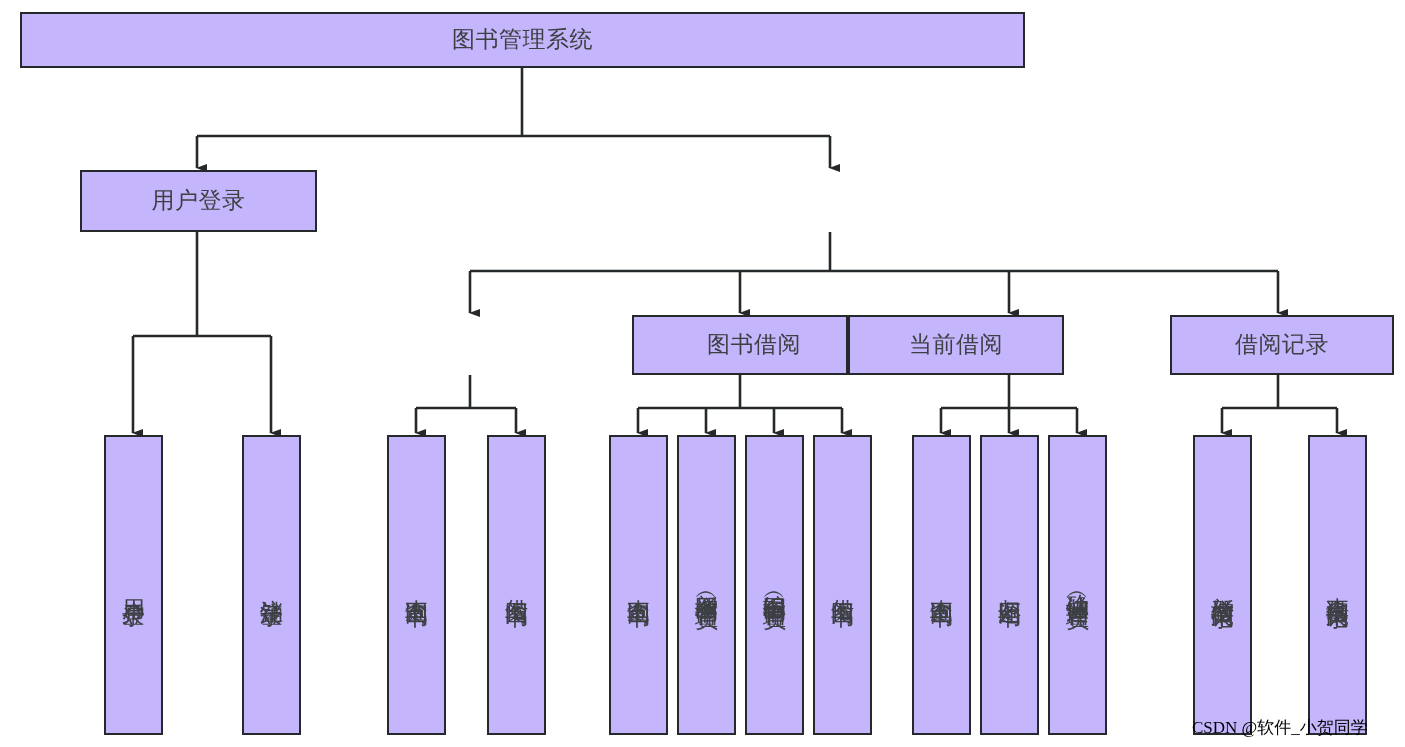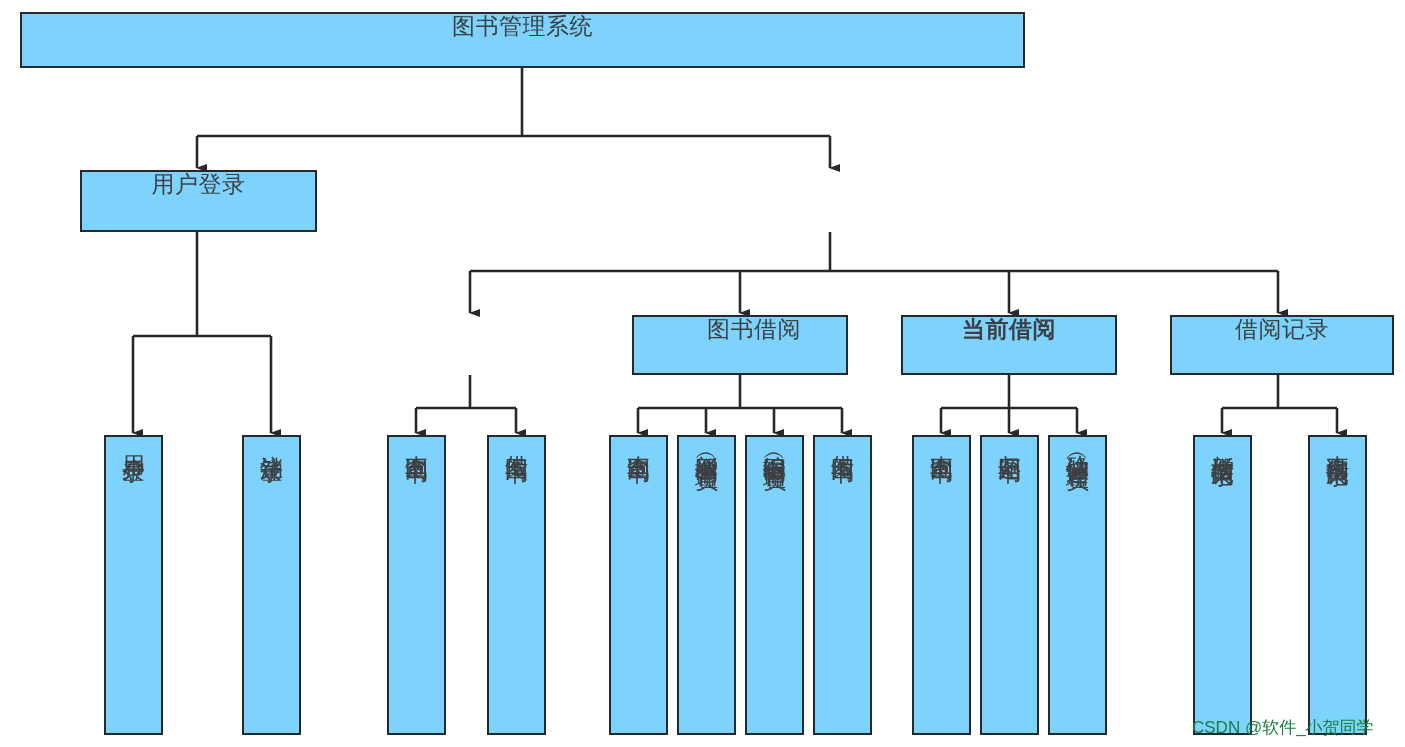--- a/index.html
+++ b/index.html
@@ -23,23 +23,23 @@
     position: absolute;
     left: 0;
     top: 0;
     width: 1405px;
     height: 747px;
   }
   .node-box {
     position: absolute;
     box-sizing: border-box;
     border: 2px solid #26292b;
-    background: #7dd3fc;
+    background: #c4b5fd;
     display: flex;
-    align-items: flex-start;
+    align-items: center;
     justify-content: center;
     overflow: hidden;
   }
   .node-label {
     color: #3d4043;
     font-family: "DejaVu Sans", "Liberation Sans", sans-serif;
     line-height: 1.12;
     text-align: center;
     white-space: nowrap;
   }
@@ -52,22 +52,22 @@
     writing-mode: vertical-rl;
     text-orientation: upright;
     letter-spacing: 2px;
     line-height: 1.0;
   }
   .watermark {
     position: absolute;
     left: 1192px;
     top: 716px;
     font-size: 17px;
-    color: #15803d;
-    font-family: Liberation Sans, sans-serif;
+    color: #000000;
+    font-family: Liberation Serif, serif;
     white-space: nowrap;
     pointer-events: none;
   }
 </style>
 </head>
 <body>
 
 <div id="diagram-root">
 
   <svg id="flow-svg" viewBox="0 0 1405 747">
@@ -125,21 +125,21 @@
     <span class="node-label">图书管理系统</span>
   </div>
 
   <div class="node-box node-horizontal" style="left:80px; top:170px; width:237px; height:62px;">
     <span class="node-label">用户登录</span>
   </div>
 
   <div class="node-box node-horizontal" style="left:632px; top:315px; width:216px; height:60px;padding-left:28px;">
     <span class="node-label">图书借阅</span>
   </div>
-  <div class="node-box node-horizontal" style="left:901px; top:315px; width:216px; height:60px;font-weight:bold;">
+  <div class="node-box node-horizontal" style="left:848px; top:315px; width:216px; height:60px;">
     <span class="node-label">当前借阅</span>
   </div>
   <div class="node-box node-horizontal" style="left:1170px; top:315px; width:224px; height:60px;">
     <span class="node-label">借阅记录</span>
   </div>
 
   <div class="node-box node-vertical" style="left:104px; top:435px; width:59px; height:300px;">
     <span class="node-label">用户登录</span>
   </div>
   <div class="node-box node-vertical" style="left:242px; top:435px; width:59px; height:300px;">

